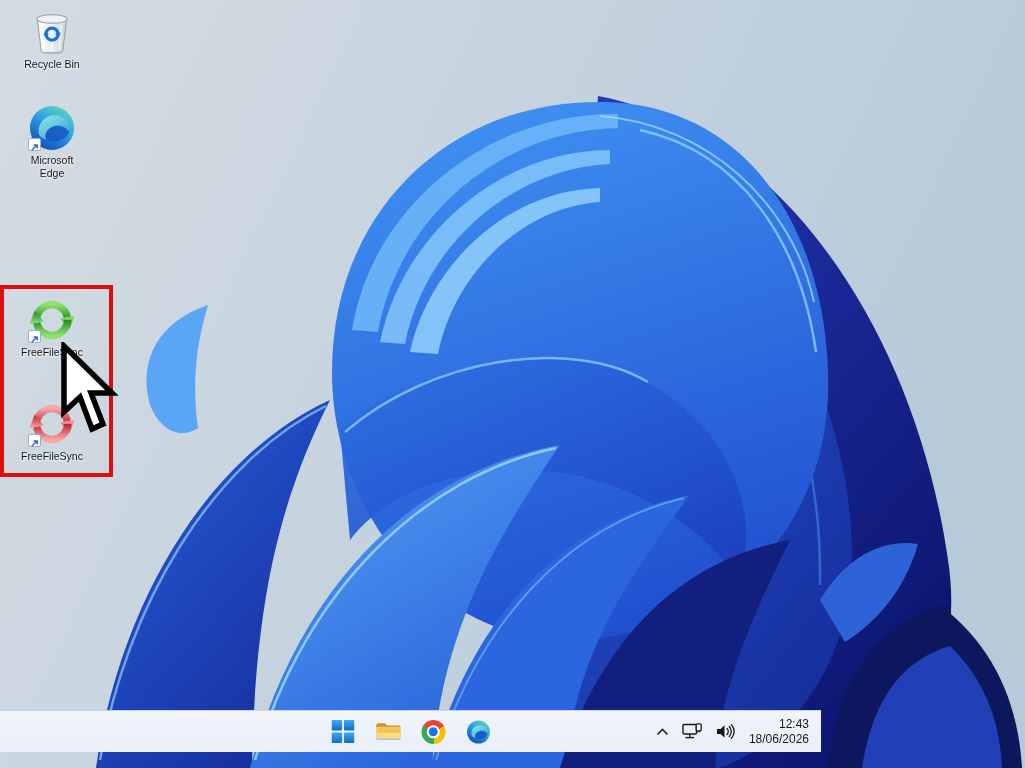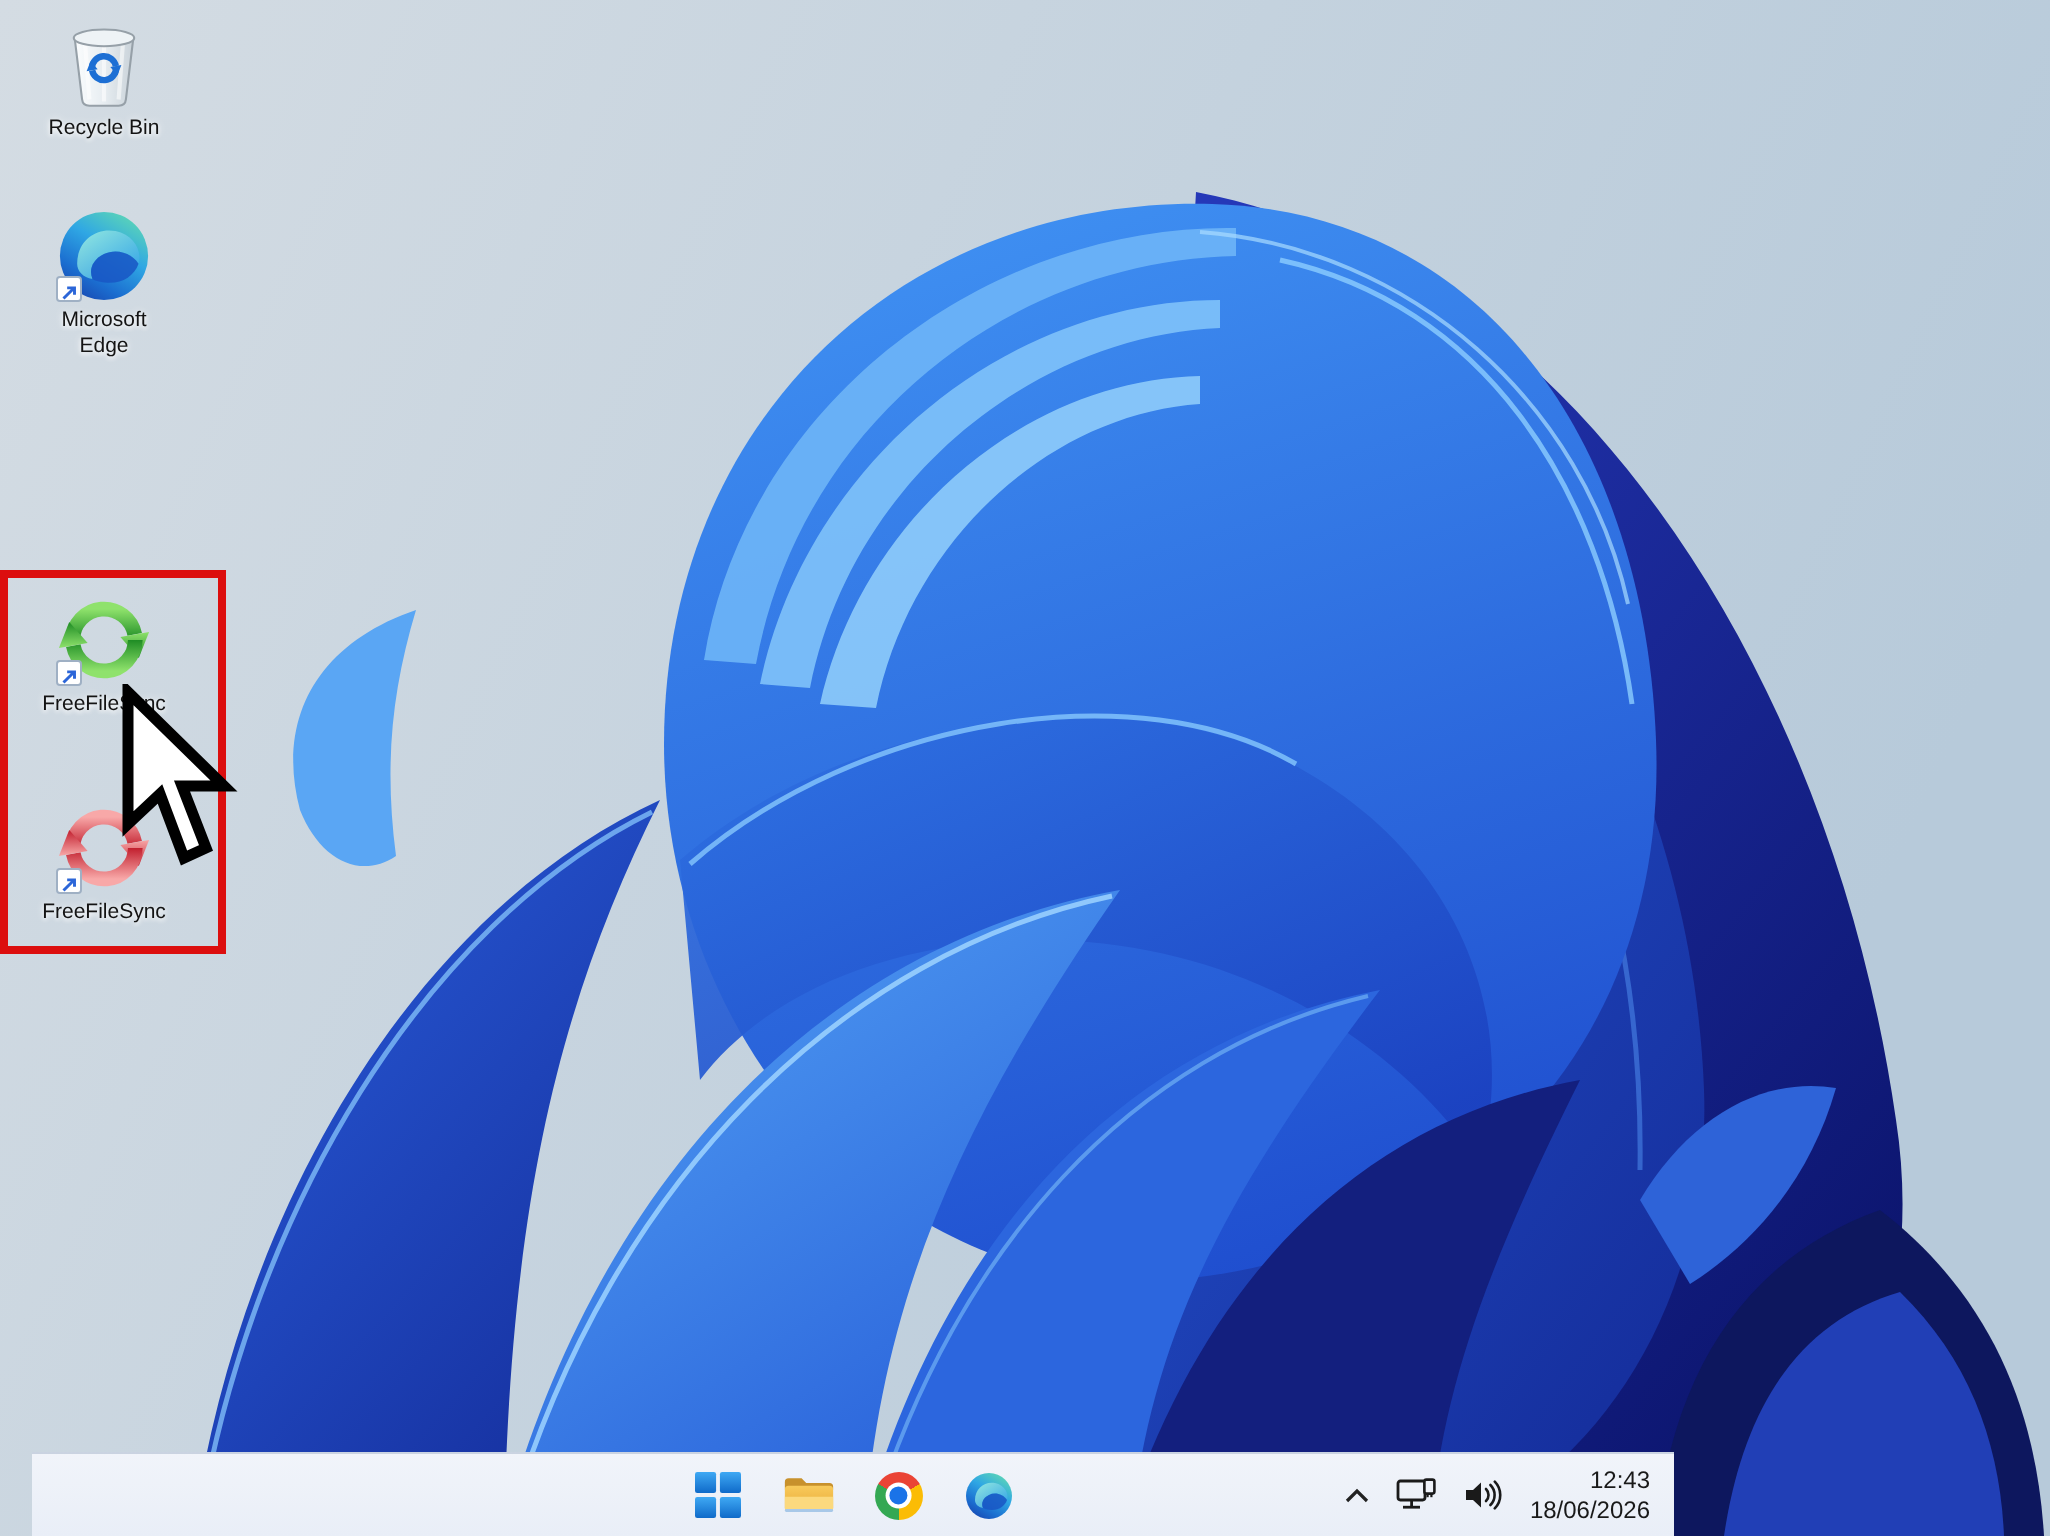--- a/index.html
+++ b/index.html
@@ -27,24 +27,24 @@
     width:56%; height:56%; background:#fff; border-radius:50%; }
   .chrome-ball .cb { position:absolute; left:50%; top:50%; transform:translate(-50%,-50%);
     width:40%; height:40%; background:#1a73e8; border-radius:50%; }
 
   
   .annotation-rect { position:absolute; left:0px; top:285px; width:113px; height:192px;
     border:4px solid #dc0e0e; z-index:50; pointer-events:none; }
   .cursor { position:absolute; left:60px; top:342px; z-index:60; pointer-events:none; }
 
   
-  .taskbar { position:absolute; left:0; bottom:0; width:821px; height:42px; z-index:40;
+  .taskbar { position:absolute; left:0; bottom:16px; width:821px; height:42px; z-index:40;
     background:linear-gradient(#f1f4fa,#e9eef7);
     border-top:1px solid rgba(110,130,160,.25);
-    display:flex; align-items:center;margin-left:16px; }
+    display:flex; align-items:center; }
   .tb-center { position:absolute; left:50%; transform:translateX(-50%);
     display:flex; gap:11px; align-items:center; height:100%; }
   .tb-btn { width:34px; height:34px; border-radius:5px; display:flex;
     align-items:center; justify-content:center; }
   .tb-tray { position:absolute; right:10px; display:flex; align-items:center;
     gap:3px; height:100%; }
   .tray-btn { height:30px; padding:0 5px; border-radius:5px; display:flex;
     align-items:center; justify-content:center; }
   .tray-clock { text-align:right; font-size:12px; line-height:15px; color:#191919;
     padding:2px 2px 2px 6px; border-radius:5px; }

